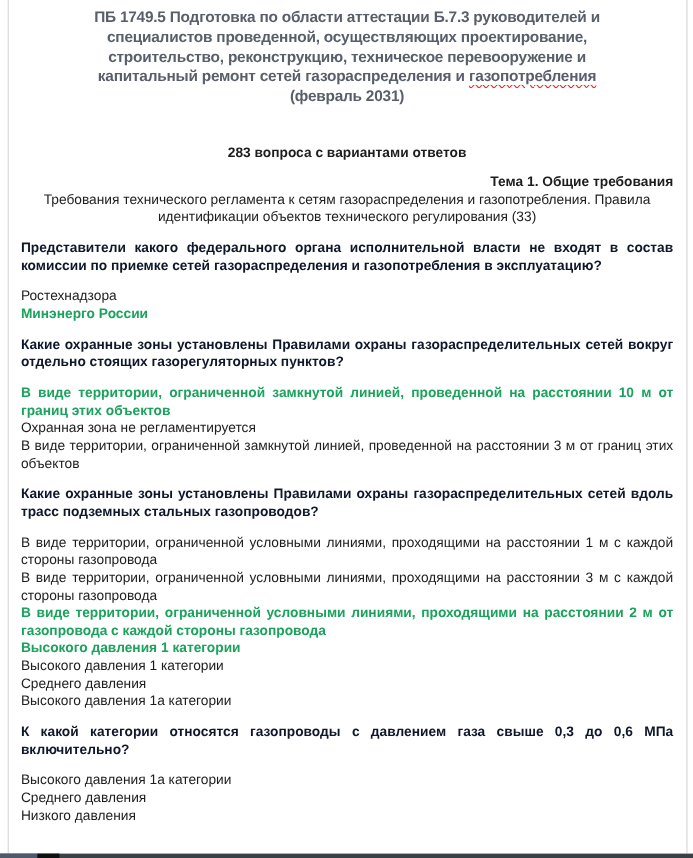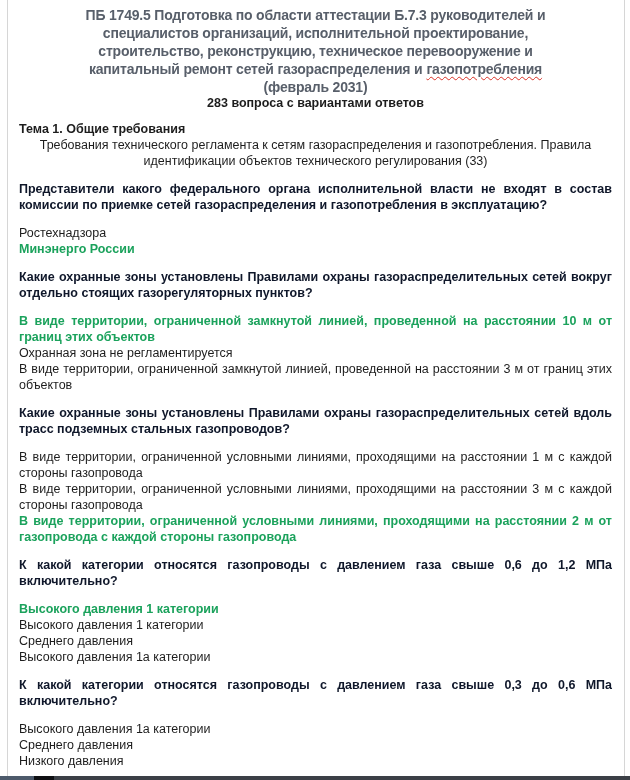--- a/index.html
+++ b/index.html
@@ -49,25 +49,26 @@
     text-decoration-thickness: 1px;
     text-underline-offset: 2px;
   }
 
   .subtitle {
     text-align: center;
     font-weight: bold;
     font-size: 12.5px;
     line-height: 15px;
     color: #1d1d1d;
+    margin-top: 36px;
   }
 
   .theme-heading {
     margin-top: 10px;
-    text-align: left;
+    text-align: right;
     font-weight: bold;
     font-size: 12.5px;
     line-height: 16px;
     color: #1d1d1d;
   }
   .theme-description {
     font-size: 12.5px;
     line-height: 16px;
     color: #1d1d1d;
     text-align: center;
@@ -115,21 +116,21 @@
 <body>
 
 <div class="viewport">
 
   <span class="anchor-marker"></span>
 
   <div class="doc-page">
 
     <div class="doc-title">
       <div class="title-line">ПБ 1749.5 Подготовка по области аттестации Б.7.3 руководителей и</div>
-      <div class="title-line">специалистов организаций, исполнительной проектирование,</div>
+      <div class="title-line">специалистов проведенной, осуществляющих проектирование,</div>
       <div class="title-line">строительство, реконструкцию, техническое перевооружение и</div>
       <div class="title-line"><span>капитальный ремонт сетей газораспределения и</span><span class="misspelled">газопотребления</span></div>
       <div class="title-line">(февраль 2031)</div>
     </div>
 
     <div class="subtitle">283 вопроса с вариантами ответов</div>
 
     <div class="theme-heading">Тема 1. Общие требования</div>
     <div class="theme-description">Требования технического регламента к сетям газораспределения и газопотребления. Правила идентификации объектов технического регулирования (33)</div>
 
@@ -146,21 +147,20 @@
       <div class="answer">В виде территории, ограниченной замкнутой линией, проведенной на расстоянии 3 м от границ этих объектов</div>
     </div>
 
     <div class="qa-question">Какие охранные зоны установлены Правилами охраны газораспределительных сетей вдоль трасс подземных стальных газопроводов?</div>
     <div class="answers">
       <div class="answer">В виде территории, ограниченной условными линиями, проходящими на расстоянии 1 м с каждой стороны газопровода</div>
       <div class="answer">В виде территории, ограниченной условными линиями, проходящими на расстоянии 3 м с каждой стороны газопровода</div>
       <div class="answer correct">В виде территории, ограниченной условными линиями, проходящими на расстоянии 2 м от газопровода с каждой стороны газопровода</div>
     </div>
 
-    <div class="qa-question">К какой категории относятся газопроводы с давлением газа свыше 0,6 до 1,2 МПа включительно?</div>
     <div class="answers">
       <div class="answer correct">Высокого давления 1 категории</div>
       <div class="answer">Высокого давления 1 категории</div>
       <div class="answer">Среднего давления</div>
       <div class="answer">Высокого давления 1а категории</div>
     </div>
 
     <div class="qa-question">К какой категории относятся газопроводы с давлением газа свыше 0,3 до 0,6 МПа включительно?</div>
     <div class="answers">
       <div class="answer">Высокого давления 1а категории</div>

